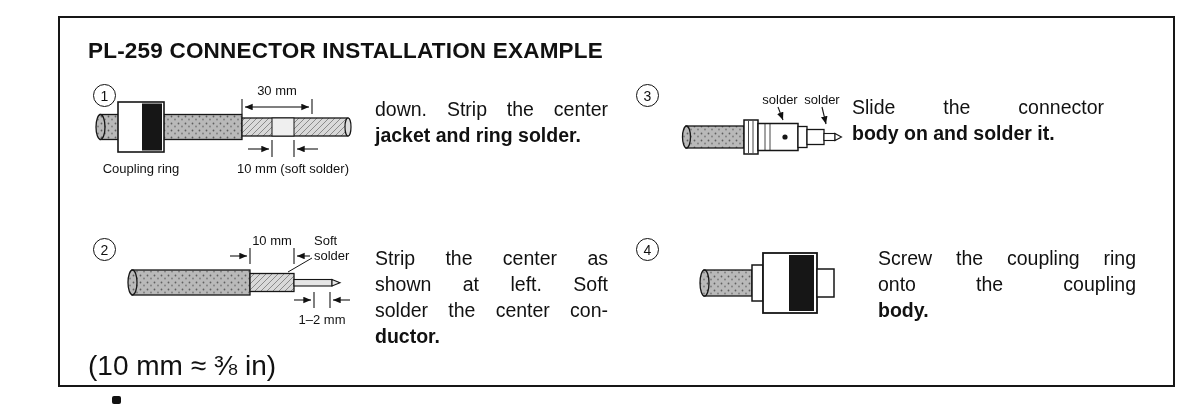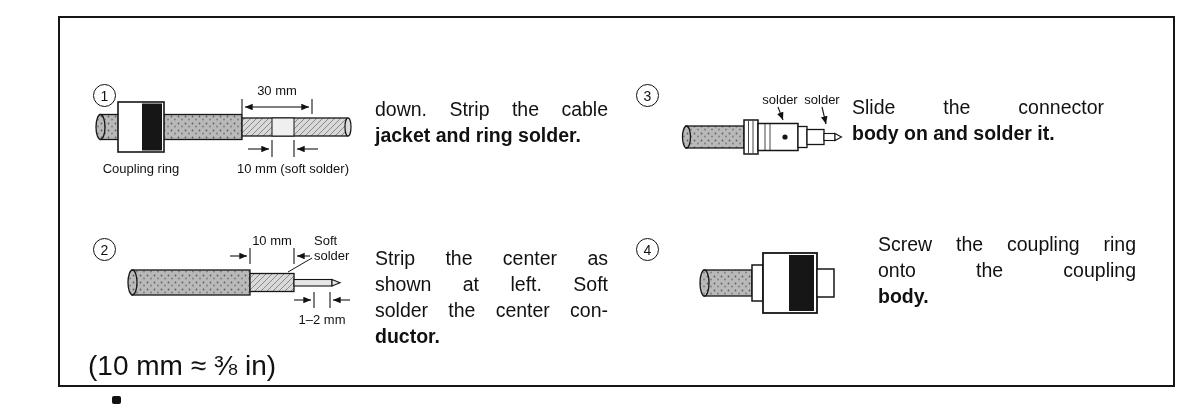--- a/index.html
+++ b/index.html
@@ -47,20 +47,21 @@
       <path d="M0,6 L6,0" stroke="#8a8a8a" stroke-width="1"></path>
     </pattern>
     <marker id="arrowR" markerWidth="8" markerHeight="8" refX="7" refY="3" orient="auto">
       <path d="M0,0 L7,3 L0,6 z" fill="#111"></path>
     </marker>
   </defs>
 </svg>
 
 <div class="panel">
 
+  <div class="title">PL-259 CONNECTOR INSTALLATION EXAMPLE</div>
 
   <div class="stepnum" style="left:33px;top:66px">
     <span>1</span>
   </div>
 
   <svg class="ill" style="left:26px;top:55px" width="300" height="118" viewBox="0 0 300 118">
 
     <g stroke="#161616" stroke-width="1.1">
       <line x1="156" y1="26" x2="156" y2="41"></line>
       <line x1="226" y1="26" x2="226" y2="41"></line>
@@ -86,21 +87,21 @@
       <line x1="186" y1="67" x2="186" y2="84"></line>
       <line x1="208" y1="67" x2="208" y2="84"></line>
       <line x1="162" y1="76" x2="183" y2="76" marker-end="url(#arrowR)"></line>
       <line x1="232" y1="76" x2="211" y2="76" marker-end="url(#arrowR)"></line>
       <text x="207" y="100" text-anchor="middle" stroke="none">10 mm (soft solder)</text>
     </g>
     <text x="55" y="100" text-anchor="middle" font-size="13.5">Coupling ring</text>
   </svg>
 
   <div class="steptext" style="left:315px;top:78px;width:233px">
-      <div class="jline">down. Strip the cable</div>
+      <div class="jline">down. Strip the center</div>
       <div class="jline">jacket and ring solder.</div>
     </div>
 
   <div class="stepnum" style="left:576px;top:66px">
     <span>3</span>
   </div>
 
   <svg class="ill" style="left:612px;top:72px" width="230" height="85" viewBox="0 0 230 85">
     <text x="108" y="14" text-anchor="middle">solder</text>
     <text x="150" y="14" text-anchor="middle">solder</text>
@@ -182,21 +183,21 @@
       <ellipse cx="12.5" cy="43" rx="4.5" ry="13" fill="url(#jacketPat)" stroke="#161616" stroke-width="1.3"></ellipse>
     </g>
     <g>
       <rect x="60" y="25" width="11" height="36" fill="#ffffff" stroke="#161616" stroke-width="1.5"></rect>
       <rect x="71" y="13" width="54" height="60" fill="#ffffff" stroke="#161616" stroke-width="1.8"></rect>
       <rect x="97" y="15" width="25" height="56" fill="#161616"></rect>
       <rect x="125" y="29" width="17" height="28" fill="#ffffff" stroke="#161616" stroke-width="1.5"></rect>
     </g>
   </svg>
 
-  <div class="steptext" style="left:818px;top:213px;width:258px">
+  <div class="steptext" style="left:818px;top:227px;width:258px">
       <div class="jline">Screw the coupling ring</div>
       <div class="jline">onto the coupling</div>
       <div class="jline">body.</div>
     </div>
 
   <div class="footnote">(10 mm ≈ ⅜ in)</div>
 </div>
 
 <div class="artifact"></div>
 

